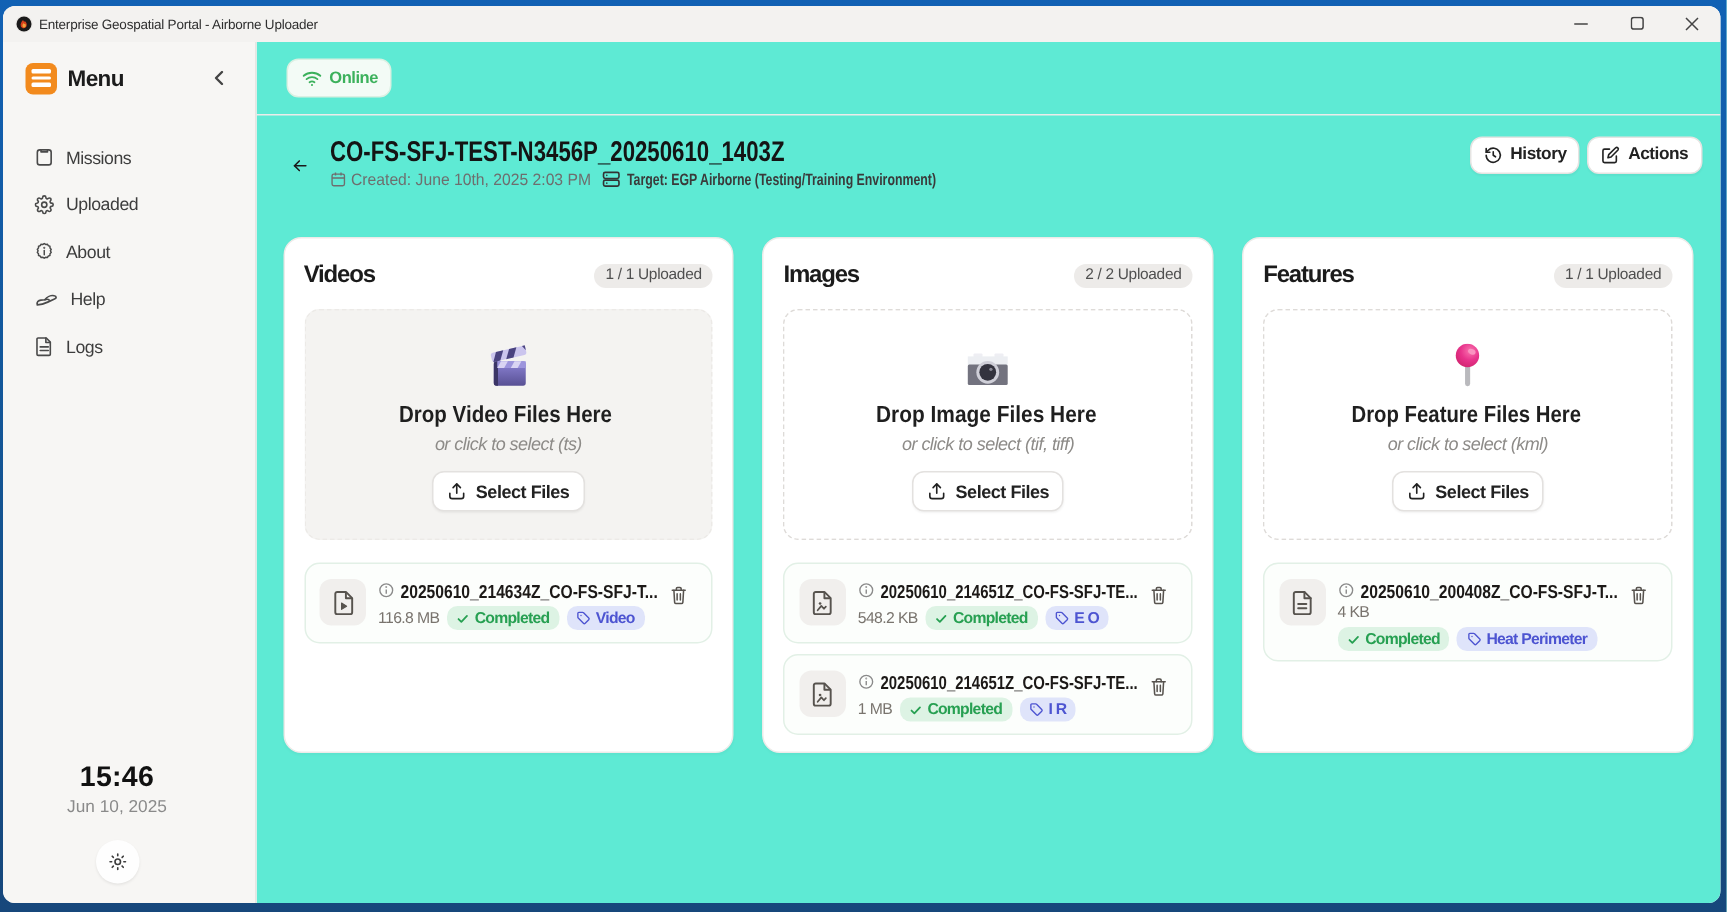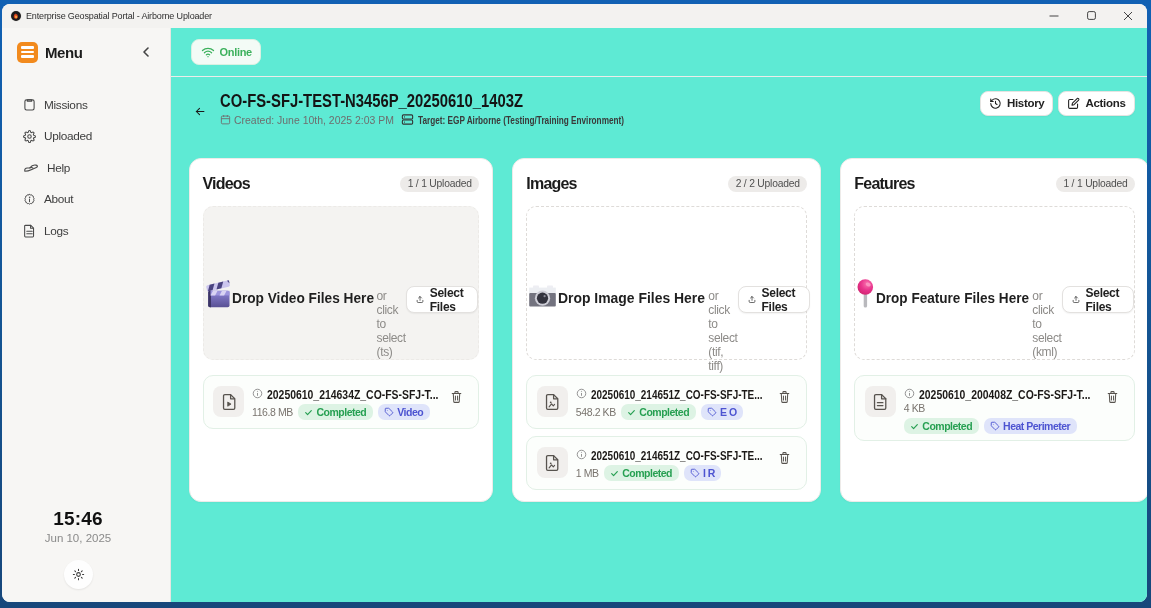--- a/index.html
+++ b/index.html
@@ -44,25 +44,25 @@
   .btn { display:flex; align-items:center; gap:5px; background:#fff; border:1px solid #e5e4e2;
     border-radius:8px; height:25.5px; padding:0 8px; font-size:11.5px; font-weight:bold; color:#222;
     letter-spacing:-0.3px; box-shadow:0 1px 1.5px rgba(0,0,0,.04); }
   .cards { display:flex; gap:19px; padding:32.5px 17.5px 0 17.5px;justify-content:space-between; }
   .card { width:309px; height:344px; background:#fff; border:1px solid #edebe9; border-radius:12px;
     padding:13px; box-shadow:0 1px 2px rgba(0,0,0,.03); }
   .cardhead { display:flex; align-items:center; justify-content:space-between; margin-top:2px; margin-bottom:13px; height:19px; }
   .cardhead b { font-size:16px; color:#1b1b1b; letter-spacing:-0.8px; }
   .cnt { background:#edebe9; color:#4f4f4f; font-size:10.3px; letter-spacing:-0.2px; border-radius:999px; padding:2.5px 7.5px; }
   .drop { height:154px; background:#fff; border:1px dashed #dedbd8; border-radius:10px;
-    display:flex; flex-direction:row; align-items:center; padding-top:22px; }
+    display:flex; flex-direction:column; align-items:center; padding-top:22px; }
   .drop-gray { background:#f4f3f1; border-color:#eceae7; }
   .emo { height:30px; display:flex; align-items:flex-end; }
   .dtitle { margin-top:7px; height:19px; }
-  .dhint { font-size:12px; letter-spacing:-0.35px; color:#8d8b88; margin-top:4px; height:14px; line-height:14px; }
+  .dhint { font-size:12px; letter-spacing:-0.35px; color:#8d8b88; margin-top:4px; height:14px; line-height:14px;font-style:italic; }
   .selbtn { margin-top:11px; display:flex; align-items:center; gap:6px; background:#fff;
     border:1px solid #e3e1df; border-radius:8px; height:27px; padding:0 9px; font-size:12px;
     font-weight:bold; color:#222; letter-spacing:-0.3px; box-shadow:0 1px 1.5px rgba(0,0,0,.05); }
   .rows { margin-top:15px; display:flex; flex-direction:column; gap:7px; }
   .frow { background:#fcfefc; border:1px solid #e2f0e6; border-radius:10px; min-height:53px;
     display:flex; padding:10px 15px 8px 9.5px; }
   .frow-tall { min-height:66px; padding-bottom:6px; }
   .ficon { width:31px; height:31px; background:#f1efed; border-radius:8px; display:flex;
     align-items:center; justify-content:center; flex:0 0 auto; align-self:flex-start; }
   .fbody { margin-left:8px; min-width:0; flex:1; }
@@ -128,33 +128,33 @@
             <span>Missions</span>
           </div>
         <div class="navitem">
             <svg width="13" height="13" viewBox="0 0 24 24" fill="none" stroke="#4a4a4a" stroke-width="2" stroke-linecap="round" stroke-linejoin="round">
               <circle cx="12" cy="12" r="3.2"></circle>
               <path d="M19.4 15a1.65 1.65 0 0 0 .33 1.82l.06.06a2 2 0 0 1 0 2.83 2 2 0 0 1-2.83 0l-.06-.06a1.65 1.65 0 0 0-1.82-.33 1.65 1.65 0 0 0-1 1.51V21a2 2 0 0 1-2 2 2 2 0 0 1-2-2v-.09A1.65 1.65 0 0 0 9 19.4a1.65 1.65 0 0 0-1.82.33l-.06.06a2 2 0 0 1-2.83 0 2 2 0 0 1 0-2.83l.06-.06a1.65 1.65 0 0 0 .33-1.82 1.65 1.65 0 0 0-1.51-1H3a2 2 0 0 1-2-2 2 2 0 0 1 2-2h.09A1.65 1.65 0 0 0 4.6 9a1.65 1.65 0 0 0-.33-1.82l-.06-.06a2 2 0 0 1 0-2.83 2 2 0 0 1 2.83 0l.06.06a1.65 1.65 0 0 0 1.82.33H9a1.65 1.65 0 0 0 1-1.51V3a2 2 0 0 1 2-2 2 2 0 0 1 2 2v.09a1.65 1.65 0 0 0 1 1.51 1.65 1.65 0 0 0 1.82-.33l.06-.06a2 2 0 0 1 2.83 0 2 2 0 0 1 0 2.83l-.06.06a1.65 1.65 0 0 0-.33 1.82V9a1.65 1.65 0 0 0 1.51 1H21a2 2 0 0 1 2 2 2 2 0 0 1-2 2h-.09a1.65 1.65 0 0 0-1.51 1z"></path>
             </svg>
             <span>Uploaded</span>
           </div>
         <div class="navitem">
-            <svg width="16" height="13" viewBox="0 0 30 24" fill="none" stroke="#4a4a4a" stroke-width="2.1" stroke-linecap="round" stroke-linejoin="round">
-              <path d="M3.5 19 C2.2 15.5 5 13.3 8 13 L13 12.6 C15.5 9 20.5 6.8 24.5 7.6 C27.8 8.3 27.8 10.6 25 11.8 L16.5 15.6 C12.5 17.5 7 19 3.5 19 Z"></path>
-              <path d="M13 12.6 C15 11.8 17.3 12 18.5 13"></path>
-            </svg>
-            <span>Help</span>
-          </div>
-        <div class="navitem">
             <svg width="13" height="13" viewBox="0 0 24 24" fill="none" stroke="#4a4a4a" stroke-width="1.8" stroke-linecap="round">
               <path d="M12 2.5l1.8 1.1 2.1-.3 1.1 1.8 2 .8.1 2.1 1.4 1.6-.9 1.9.9 1.9-1.4 1.6-.1 2.1-2 .8-1.1 1.8-2.1-.3-1.8 1.1-1.8-1.1-2.1.3-1.1-1.8-2-.8-.1-2.1-1.4-1.6.9-1.9-.9-1.9 1.4-1.6.1-2.1 2-.8 1.1-1.8 2.1.3z"></path>
               <line x1="12" y1="11.2" x2="12" y2="16.2"></line>
               <circle cx="12" cy="7.8" r="0.4" fill="#4a4a4a"></circle>
             </svg>
             <span>About</span>
+          </div>
+        <div class="navitem">
+            <svg width="16" height="13" viewBox="0 0 30 24" fill="none" stroke="#4a4a4a" stroke-width="2.1" stroke-linecap="round" stroke-linejoin="round">
+              <path d="M3.5 19 C2.2 15.5 5 13.3 8 13 L13 12.6 C15.5 9 20.5 6.8 24.5 7.6 C27.8 8.3 27.8 10.6 25 11.8 L16.5 15.6 C12.5 17.5 7 19 3.5 19 Z"></path>
+              <path d="M13 12.6 C15 11.8 17.3 12 18.5 13"></path>
+            </svg>
+            <span>Help</span>
           </div>
         <div class="navitem">
             <svg width="13" height="14" viewBox="0 0 22 26" fill="none" stroke="#4a4a4a" stroke-width="2" stroke-linecap="round" stroke-linejoin="round">
               <path d="M3.5 2.5h10l5 5v15a1.5 1.5 0 0 1-1.5 1.5H3.5A1.5 1.5 0 0 1 2 22.5v-18A1.5 1.5 0 0 1 3.5 2.5z"></path>
               <path d="M13 2.5v5.5h5.5"></path>
               <line x1="6" y1="13.5" x2="16" y2="13.5"></line>
               <line x1="6" y1="18" x2="16" y2="18"></line>
             </svg>
             <span>Logs</span>
           </div>

